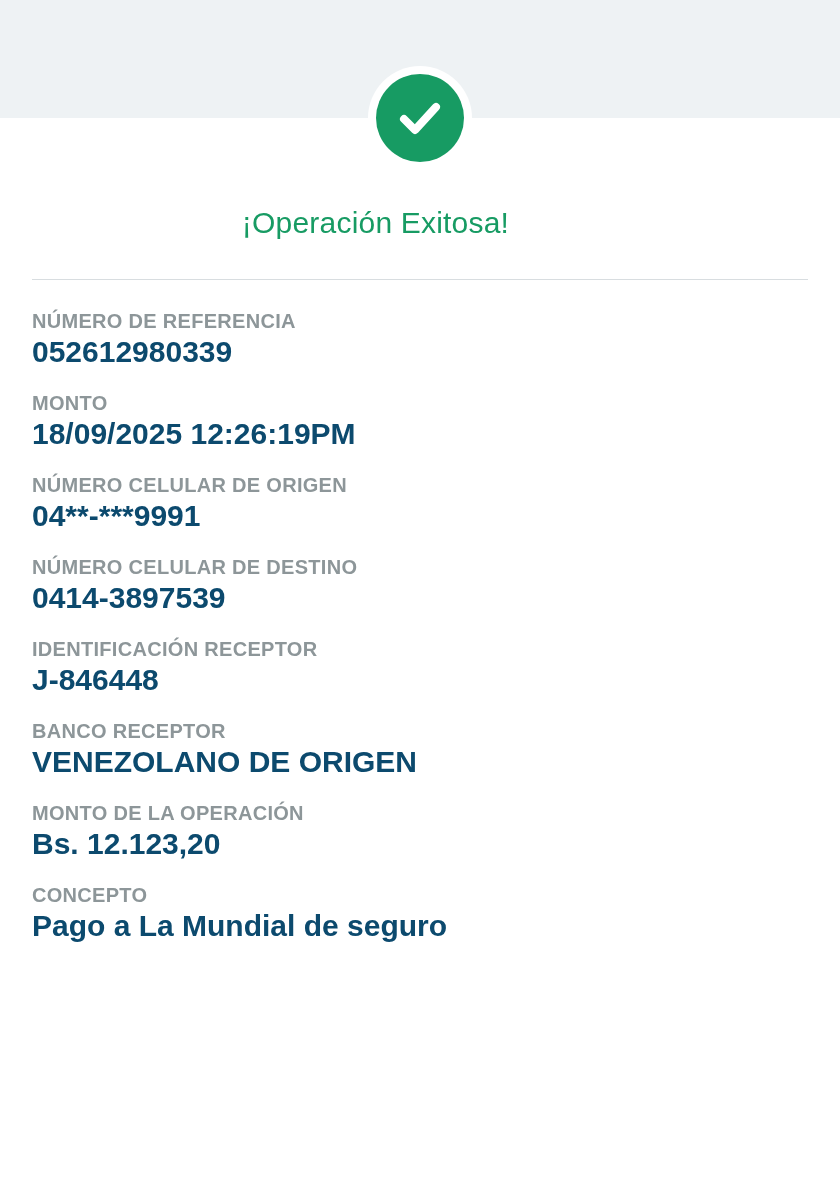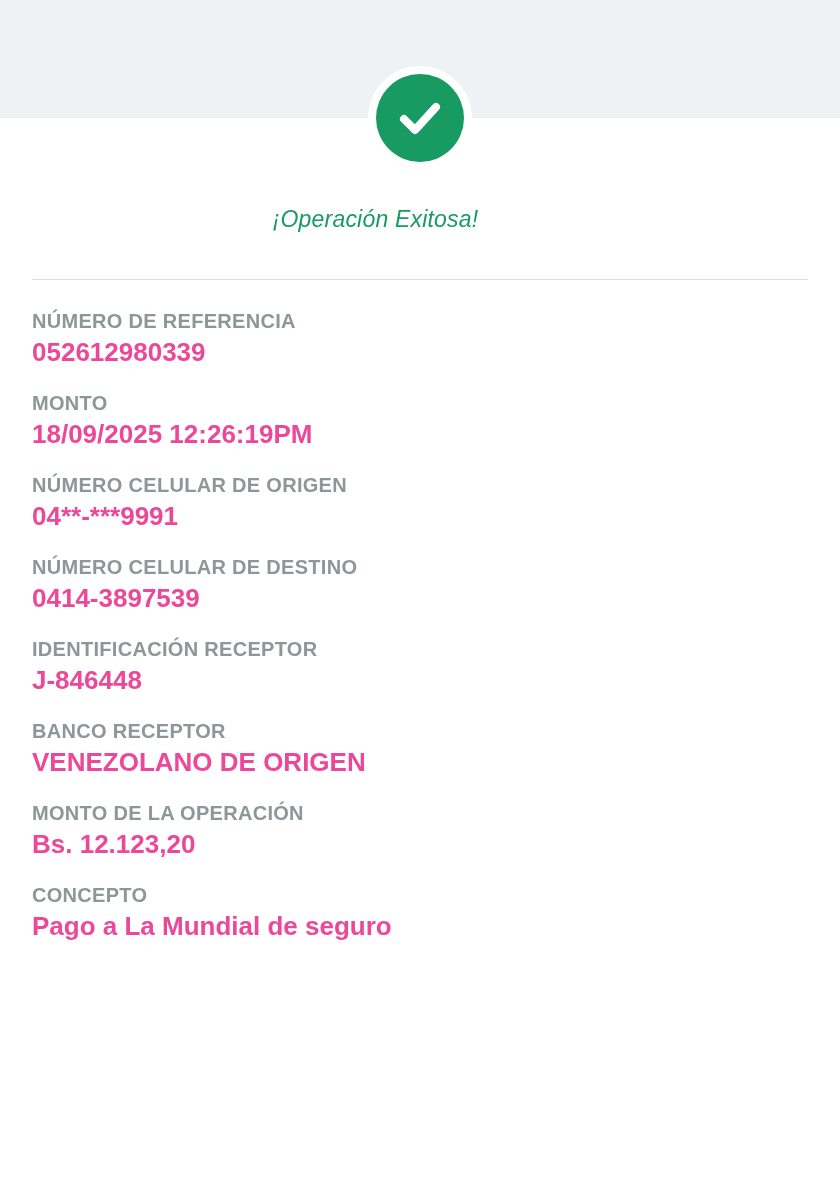--- a/index.html
+++ b/index.html
@@ -52,25 +52,24 @@
   }
   .check-circle svg {
     display: block;
   }
   .title {
     position: absolute;
     top: 206px;
     left: 0;
     width: 751px;
     text-align: center;
-    font-size: 23px;
+    font-size: 30px;
     color: #179b63;
     font-weight: 400;
     letter-spacing: 0.2px;
-    font-style: italic;
   }
   .divider {
     position: absolute;
     top: 279px;
     left: 32px;
     width: 776px;
     height: 1px;
     background: #d8dde0;
   }
   .fields {
@@ -86,22 +85,22 @@
     margin-bottom: 0;
   }
   .field-label {
     font-size: 20px;
     color: #8d9699;
     letter-spacing: 0.3px;
     line-height: 26px;
     font-weight: 700;
   }
   .field-value {
-    font-size: 26px;
-    color: #ec4899;
+    font-size: 30px;
+    color: #0c4a6e;
     font-weight: bold;
     line-height: 34px;
     margin-top: 1px;
   }
 </style>
 </head>
 <body>
 
 <div class="page">
 

